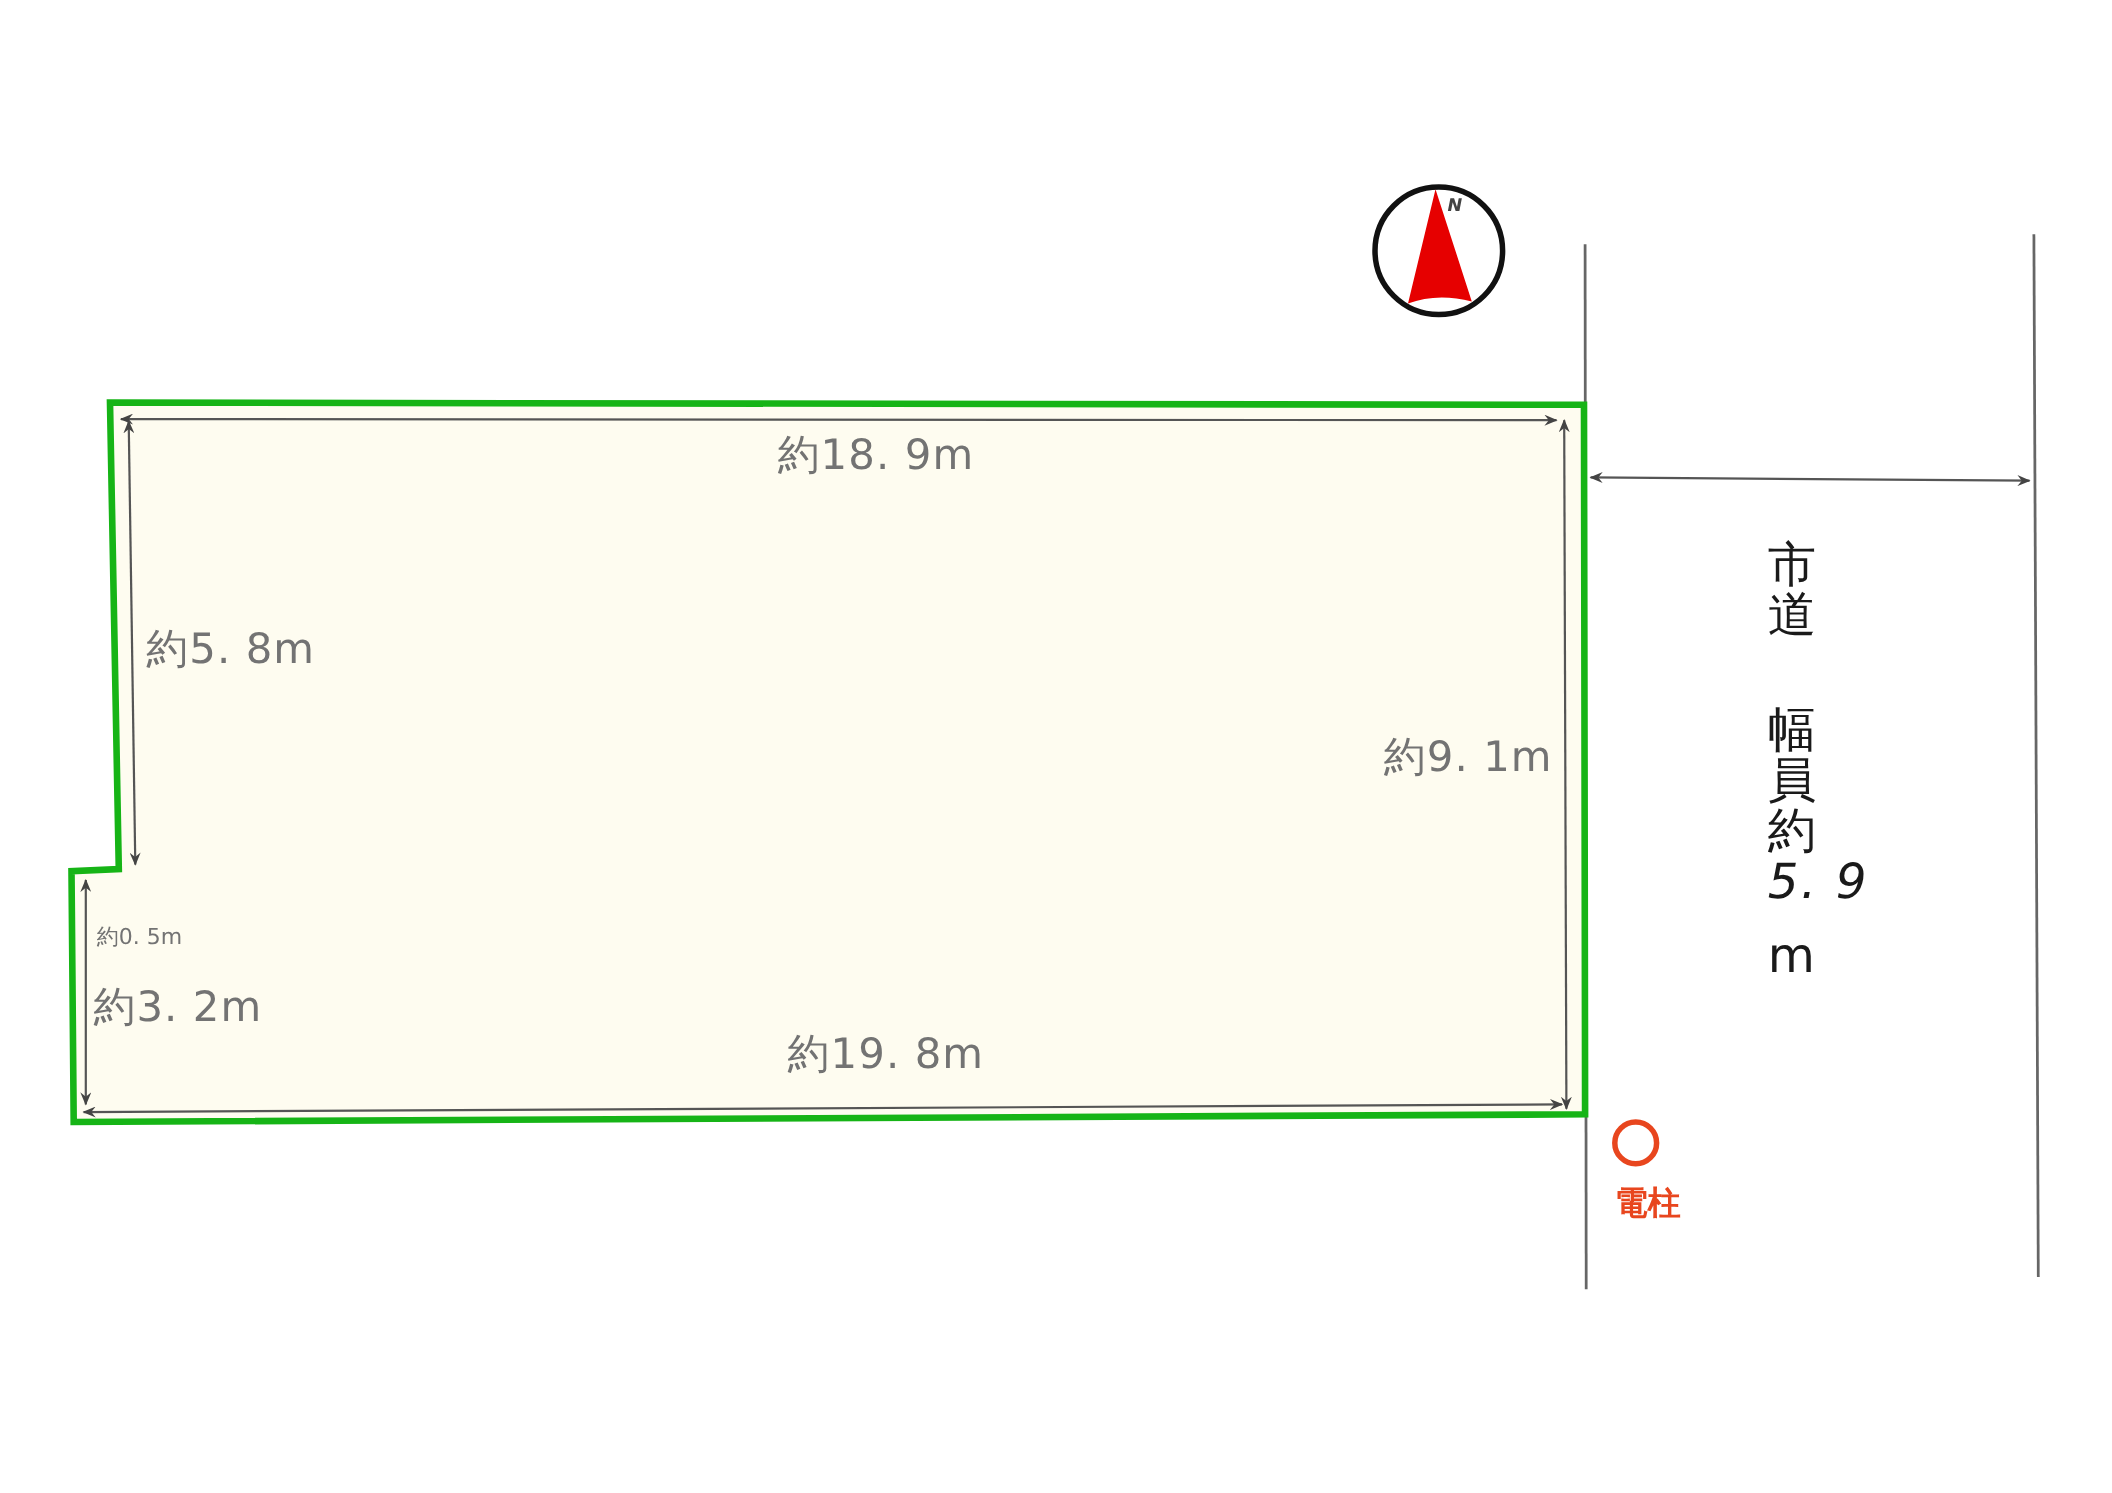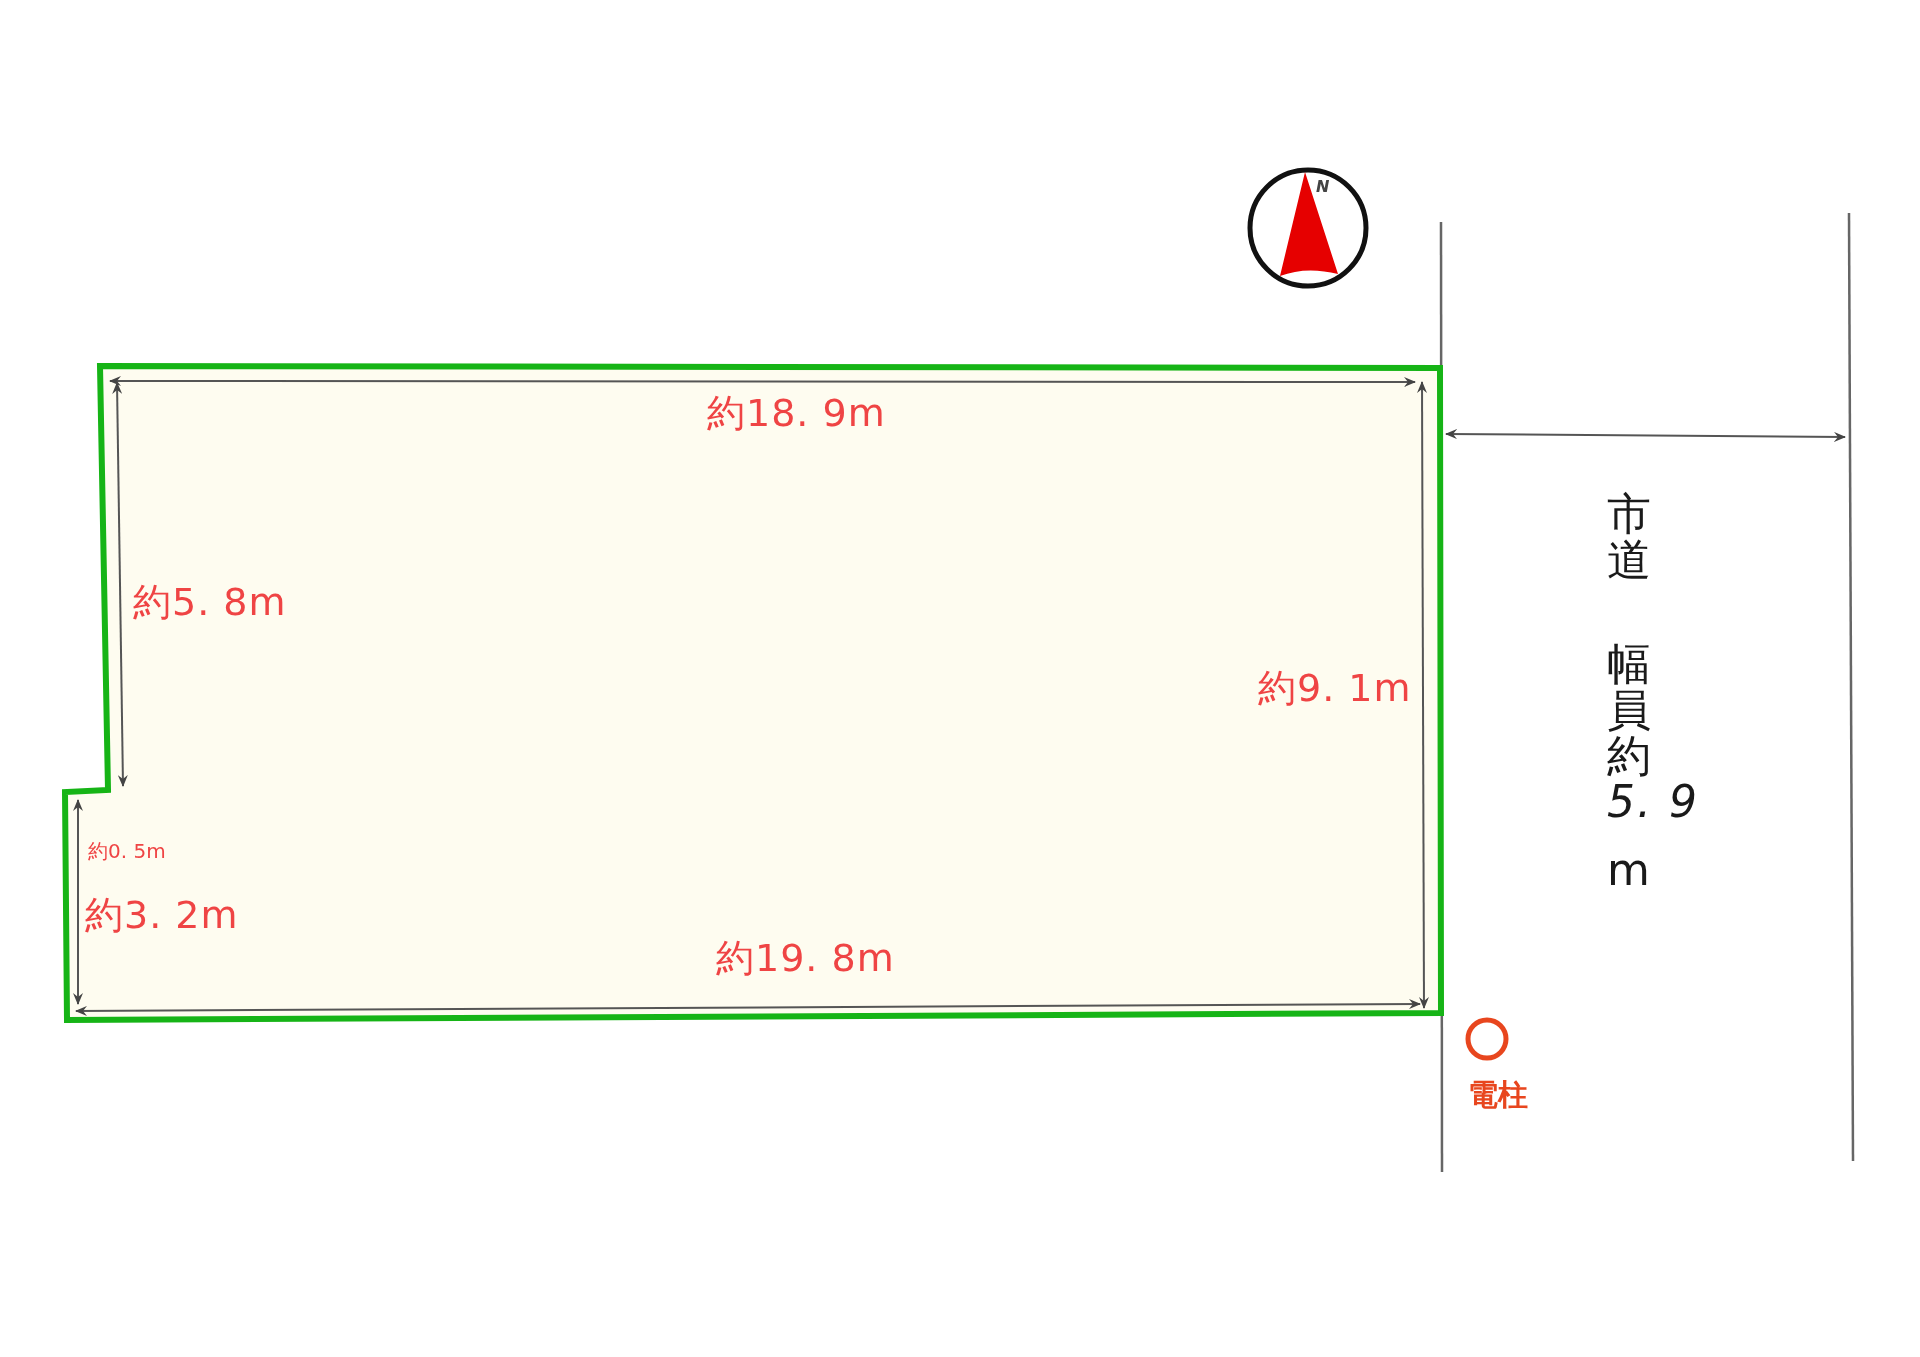--- a/index.html
+++ b/index.html
@@ -1,19 +1,19 @@
 <!DOCTYPE html>
 <html><head>
 <meta charset="utf-8">
 <style>
   html, body { margin:0; padding:0; background:#ffffff; }
   body { width:1920px; height:1357px; position:relative; overflow:hidden;
          font-family:"DejaVu Sans","Liberation Sans",sans-serif; }
   svg { position:absolute; left:0; top:0; }
-  .lbl { position:absolute; color:#ef4444; white-space:nowrap; line-height:1;
+  .lbl { position:absolute; color:#737373; white-space:nowrap; line-height:1;
          font-family:"DejaVu Sans","Liberation Sans",sans-serif; }
   .lbl-lg { font-size:38px; letter-spacing:1px; }
   .lbl-sm { font-size:20px;margin-top:35px; }
   .vtext { position:absolute; display:flex; flex-direction:column; align-items:flex-start;
            color:#1a1a1a; font-size:44px; line-height:1; }
   .vtext span { display:block; height:46px; }
   .pole-label { position:absolute; color:#e8461e; font-size:30px; font-weight:bold; line-height:1; }
   .north-label { font-family:"DejaVu Sans",sans-serif; font-weight:bold; font-style:italic; }
 </style>
 </head>
@@ -41,21 +41,21 @@
   <g>
     <circle cx="1308" cy="228" r="58" fill="#ffffff" stroke="#111" stroke-width="5"></circle>
     <path d="M1305,172 L1280,276 Q1306,266 1338,274 Z" fill="#e60000"></path>
     <text class="north-label" x="1316" y="192" font-size="16" fill="#444">N</text>
   </g>
 
   <circle cx="1487" cy="1039" r="19" fill="none" stroke="#e8461e" stroke-width="5"></circle>
 </svg>
 
 <div class="lbl lbl-lg" style="left:707px;top:394px;">約18. 9m</div>
-<div class="lbl lbl-lg" style="left:133px;top:583px;">約5. 8m</div>
+<div class="lbl lbl-lg" style="left:133px;top:571px;">約5. 8m</div>
 <div class="lbl lbl-lg" style="left:1258px;top:669px;">約9. 1m</div>
 <div class="lbl lbl-sm" style="left:88px;top:806px;">約0. 5m</div>
 <div class="lbl lbl-lg" style="left:85px;top:896px;">約3. 2m</div>
 <div class="lbl lbl-lg" style="left:716px;top:939px;">約19. 8m</div>
 
 <div class="vtext" style="left:1607px;top:492px;">
   <span>市</span>
   <span>道</span>
 </div>
 <div class="vtext" style="left:1607px;top:642px;">

